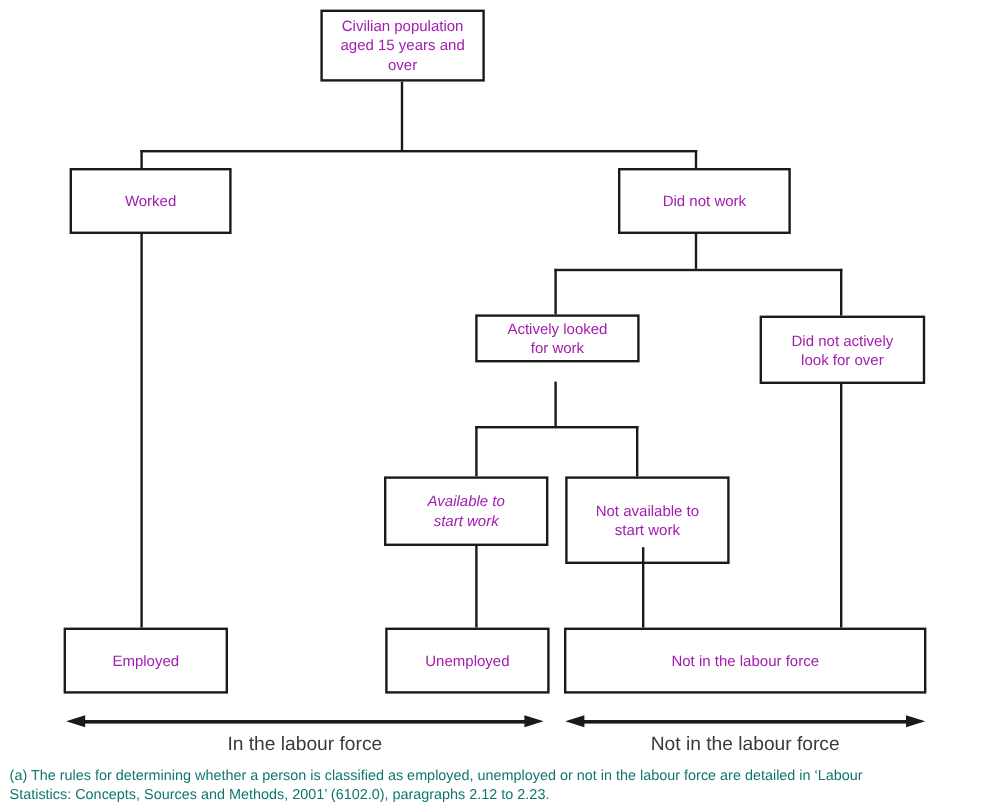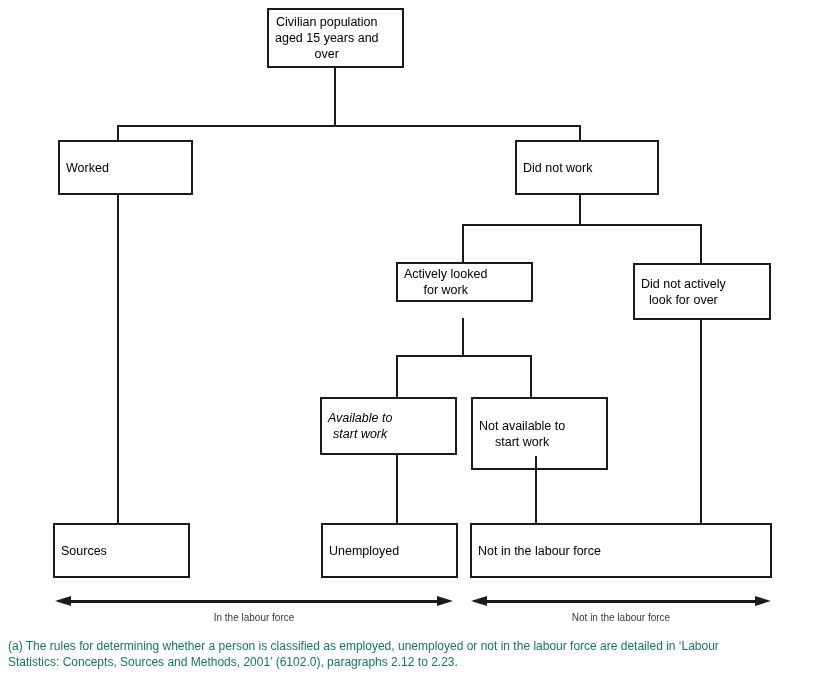--- a/index.html
+++ b/index.html
@@ -8,23 +8,23 @@
     width: 825px; height: 675px;
     font-family: "Liberation Sans", "DejaVu Sans", sans-serif;
     position: relative; overflow: hidden;
   }
   .canvas { position: absolute; left: 0; top: 0; width: 825px; height: 675px; background: #ffffff; }
 
   .node {
     position: absolute;
     border: 2px solid #1a1a1a;
     background: #ffffff;
-    display: flex; align-items: center; justify-content: flex-start;
+    display: flex; align-items: center; justify-content: center;
     text-align: center;
-    font-size: 12.5px; line-height: 16px; color: #000000;
+    font-size: 12.5px; line-height: 16px; color: #a21caf;
     padding: 2px 6px;
   }
   .node span { white-space: pre-line; }
 
   #node-civilian        { left: 267px; top:   8px; width: 137px; height: 60px; }
   #node-worked          { left:  58px; top: 140px; width: 135px; height: 55px; }
   #node-did-not-work    { left: 515px; top: 140px; width: 144px; height: 55px; }
   #node-actively-looked { left: 396px; top: 262px; width: 137px; height: 40px; }
   #node-did-not-actively{ left: 633px; top: 263px; width: 138px; height: 57px; }
   #node-available       { left: 320px; top: 397px; width: 137px; height: 58px; font-style: italic; }
@@ -53,21 +53,21 @@
 
   .axis-arrow { position: absolute; height: 13px; }
   #arrow-ilf  { left:  55px; top: 595px; width: 398px; }
   #arrow-nilf { left: 471px; top: 595px; width: 300px; }
   .arrow-line { position: absolute; left: 10px; right: 10px; top: 5px; height: 3px; background: #1a1a1a; }
   .arrow-head { position: absolute; width: 0; height: 0; top: 1px;
                 border-top: 5.5px solid transparent; border-bottom: 5.5px solid transparent; }
   .arrow-head.left  { left: 0;  border-right: 16px solid #1a1a1a; }
   .arrow-head.right { right: 0; border-left: 16px solid #1a1a1a; }
 
-  .axis-label { position: absolute; text-align: center; font-size: 10px; color: #3a3a3a; }
+  .axis-label { position: absolute; text-align: center; font-size: 16px; color: #3a3a3a; }
   #label-ilf  { left:  55px; top: 612px; width: 398px; }
   #label-nilf { left: 471px; top: 612px; width: 300px; }
 
   .footnote {
     position: absolute; left: 8px; top: 638px; width: 812px;
     font-size: 12px; line-height: 16px; color: #0f766e;
     white-space: pre-line;
   }
 </style>
 </head>
@@ -96,21 +96,21 @@
   </div>
   <div class="node" id="node-available">
     <span>Available to
 start work</span>
   </div>
   <div class="node" id="node-not-available">
     <span>Not available to
 start work</span>
   </div>
   <div class="node" id="node-employed">
-    <span>Sources</span>
+    <span>Employed</span>
   </div>
   <div class="node" id="node-unemployed">
     <span>Unemployed</span>
   </div>
   <div class="node" id="node-nilf">
     <span>Not in the labour force</span>
   </div>
 
   <div class="line" id="c1"></div>
   <div class="line" id="c2"></div>

